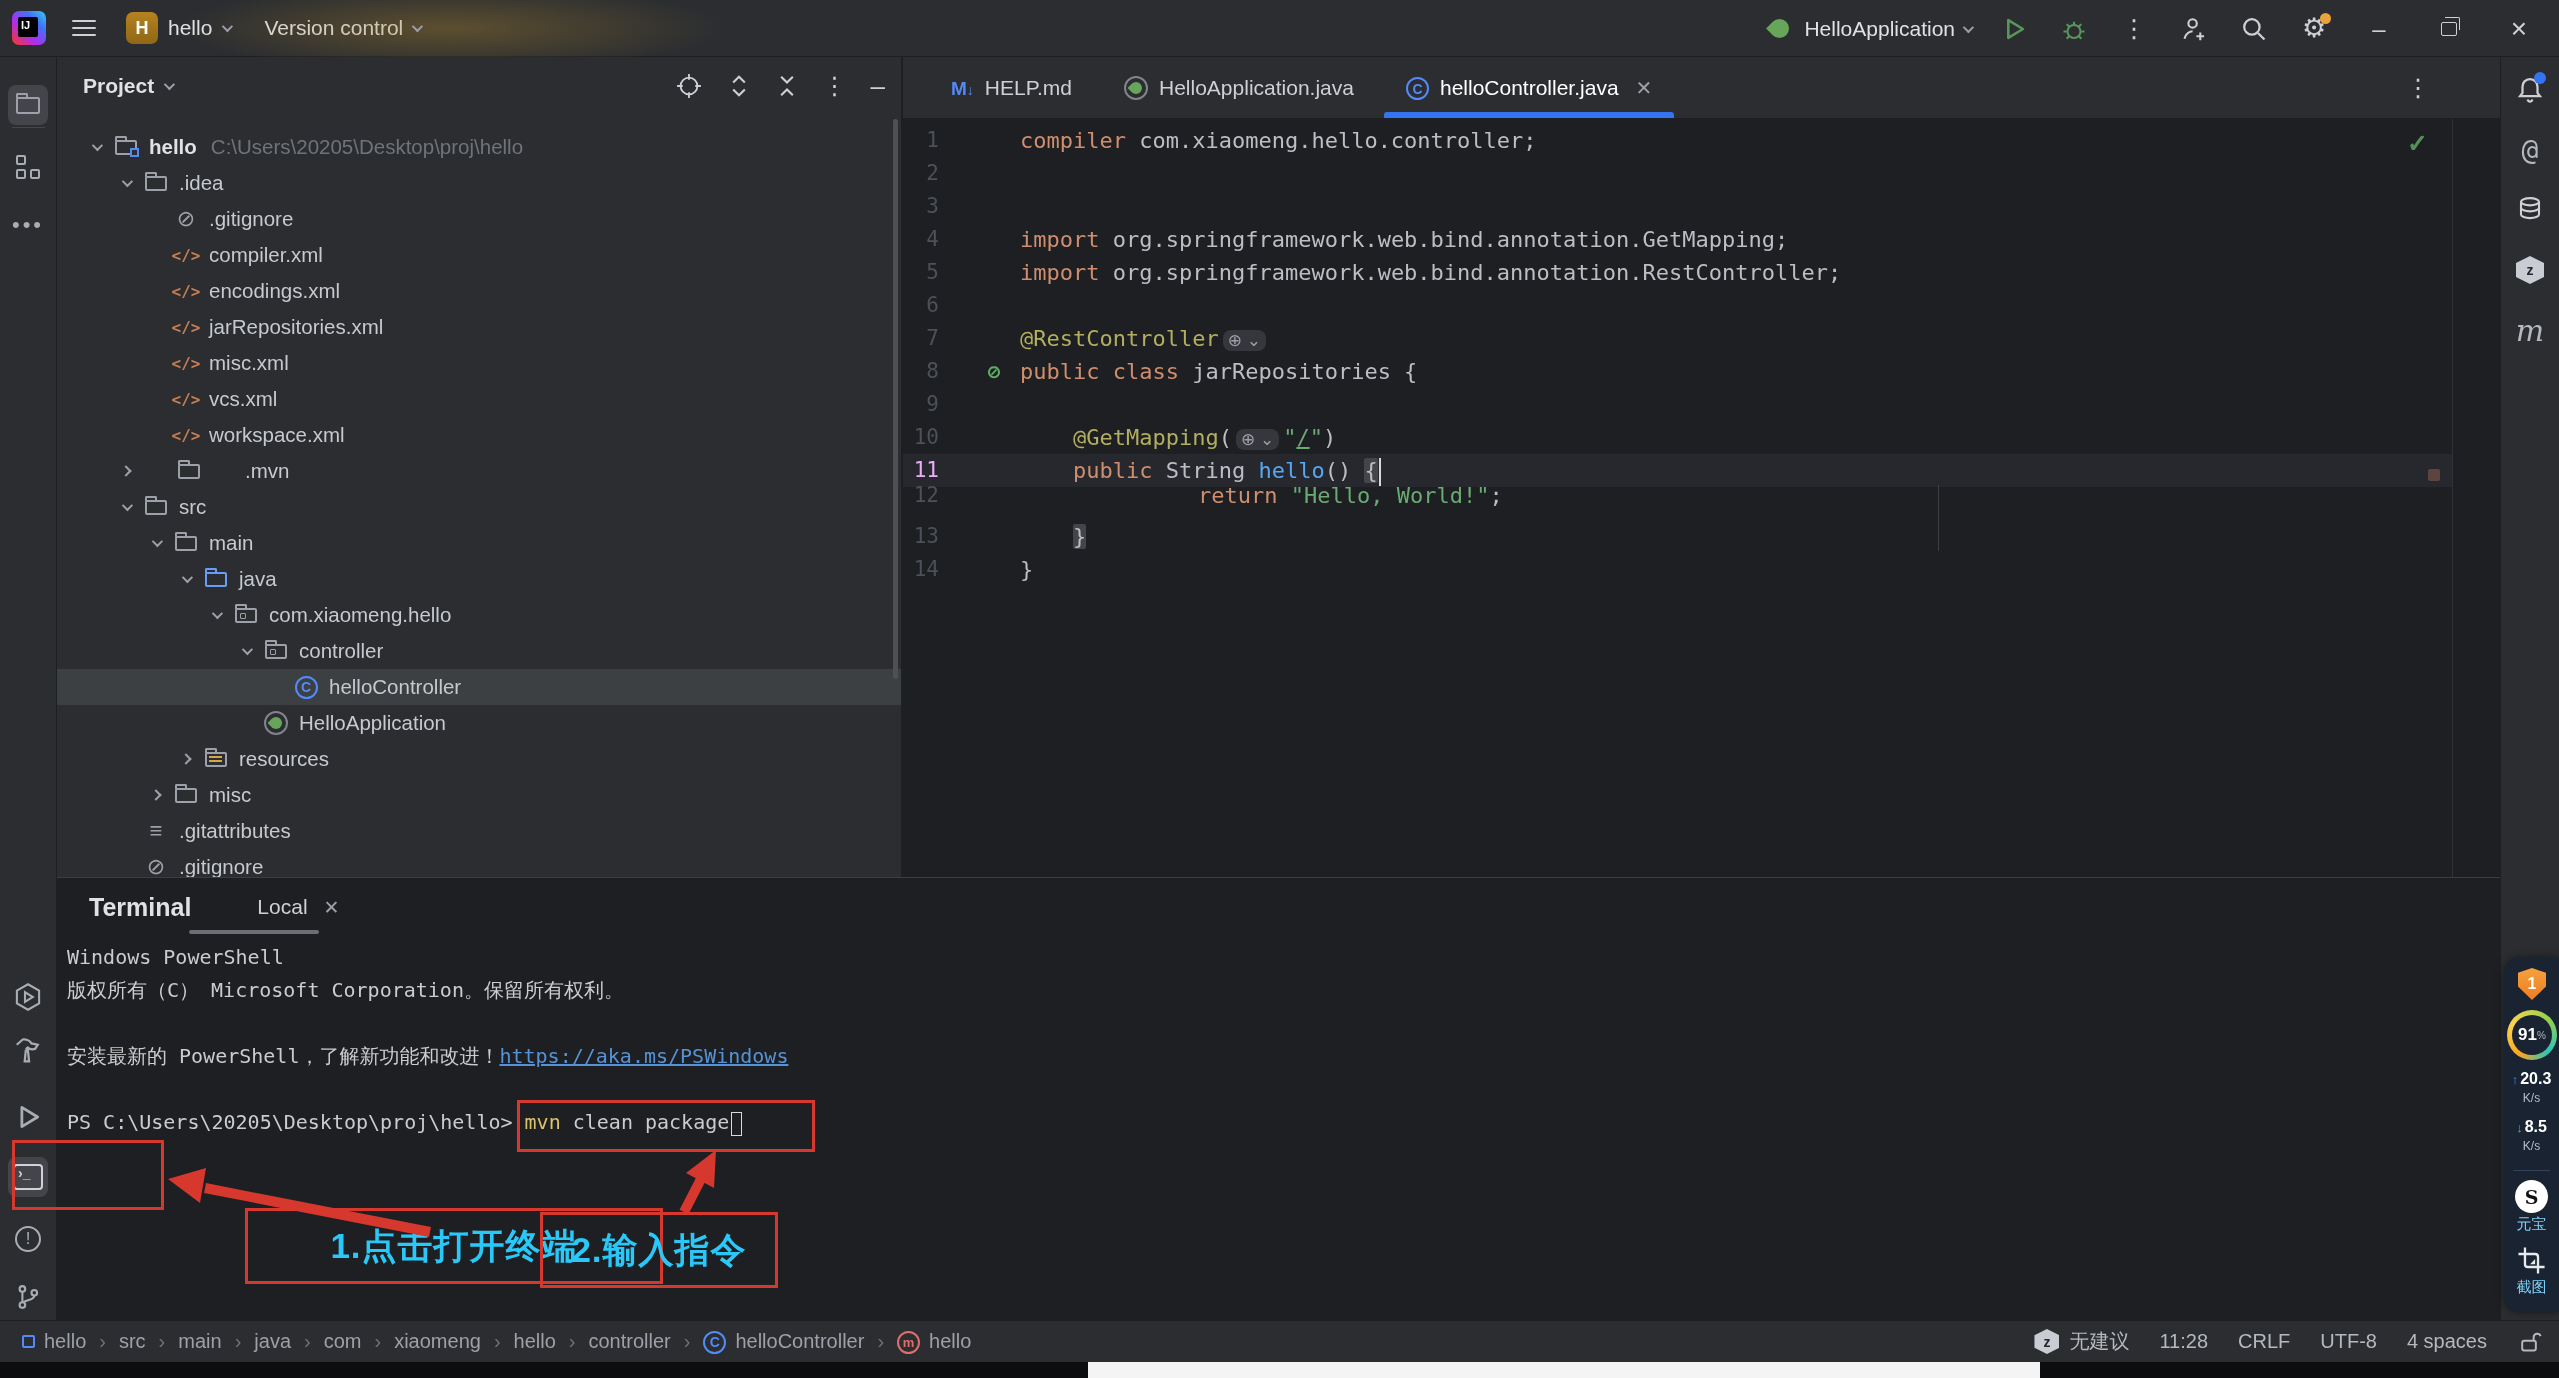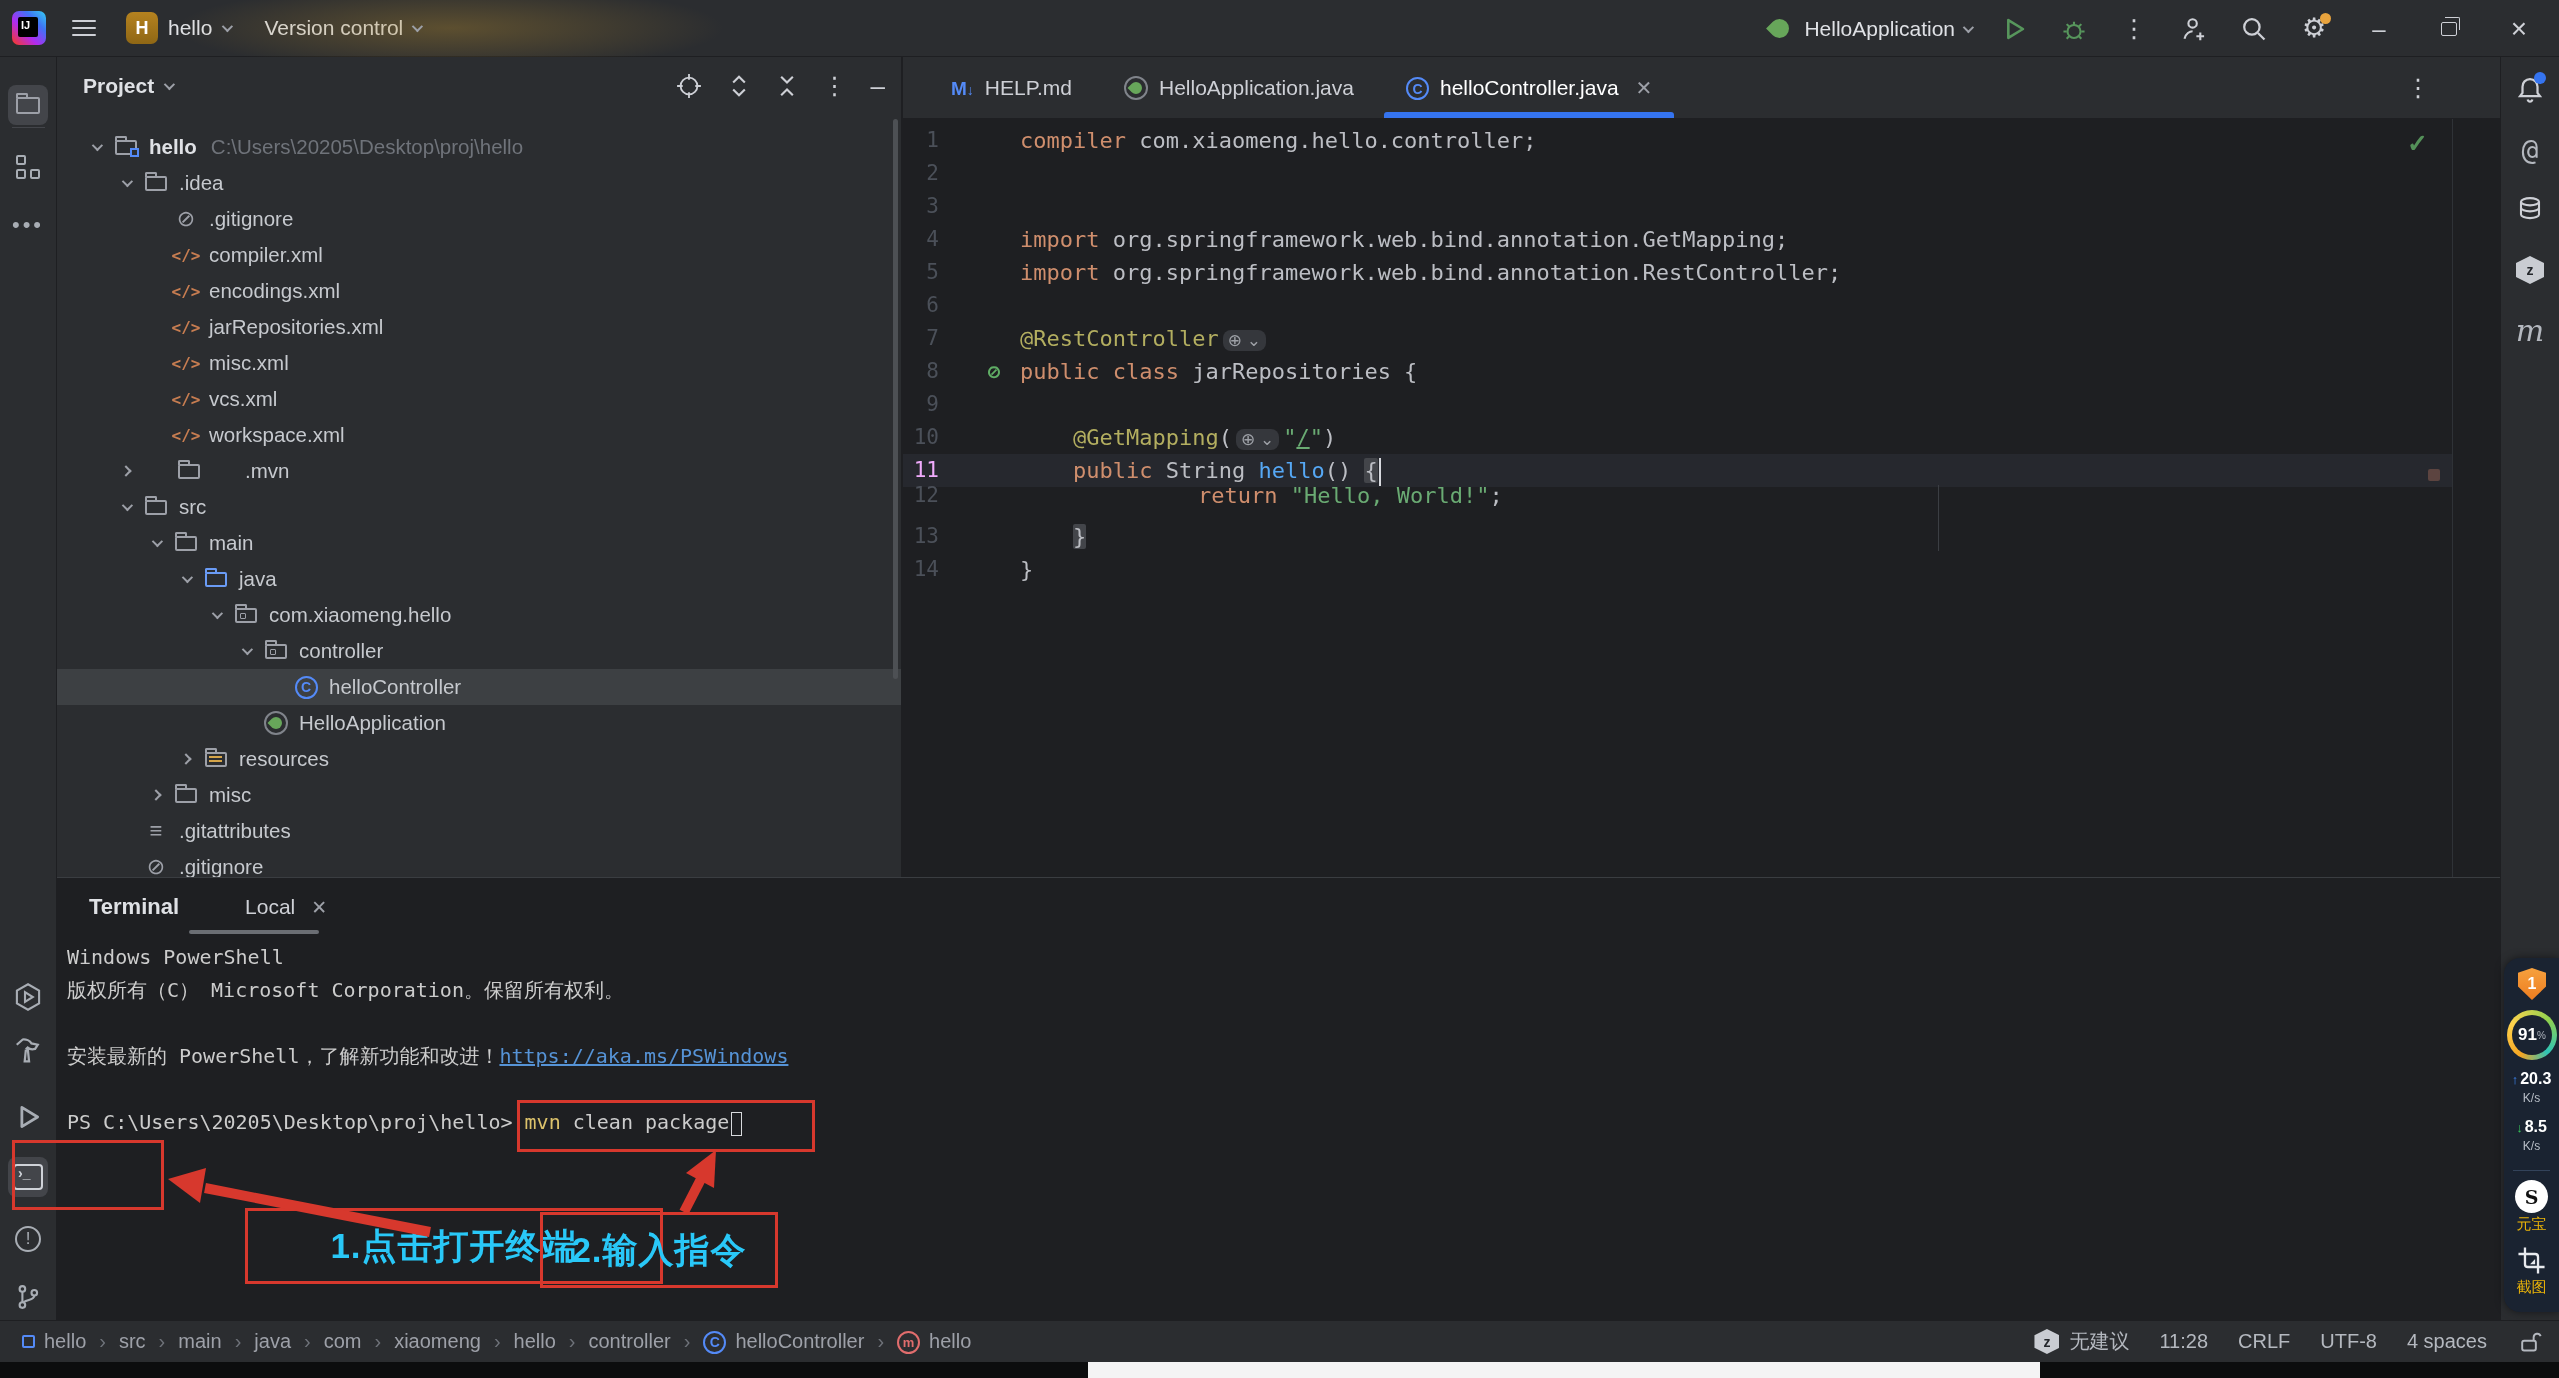--- a/index.html
+++ b/index.html
@@ -92,21 +92,21 @@
   .s-caret{border-left:2.5px solid #d6d8dd;margin-left:1px;display:inline-block;height:28px;vertical-align:middle}
   .s-inlay{color:#9da0a6;background:#35373c;border-radius:8px;font-size:17px;padding:1px 5px;margin:0 4px;font-family:"Liberation Sans",sans-serif}
   .bean{color:#5fad65;font-size:21px;font-weight:bold}
   .vline{position:absolute;top:62px;height:758px;width:1px;background:#2f3237}
   .okcheck{position:absolute;color:#549159;font-size:25px;font-weight:bold}
   .stripe-mark{position:absolute;width:12px;height:12px;background:#5c4440;border-radius:2px}
   .iguide{position:absolute;width:1px;background:#3b3e43}
   
   .terminal{position:absolute;left:57px;top:877px;width:2443px;height:443px;background:#1e1f22;border-top:1px solid #3a3d41}
   .term-head{position:absolute;left:0;top:0;width:100%;height:58px;display:flex;align-items:center}
-  .term-title{margin-left:32px;font-size:22px;font-weight:bold;color:#dfe1e5}
+  .term-title{margin-left:32px;font-size:25px;font-weight:bold;color:#dfe1e5}
   .term-tab{margin-left:66px;font-size:21px;color:#ced0d6;display:flex;align-items:center;gap:16px}
   .term-tab .x{color:#9da0a8;font-size:19px}
   .term-underline{position:absolute;left:132px;top:52px;width:130px;height:4px;background:#6b6e74;border-radius:2px}
   .tcontent{position:absolute;left:10px;top:63px;font-family:"DejaVu Sans Mono",monospace;font-size:20px}
   .tline{height:33px;line-height:33px;white-space:pre}
   .t-t{color:#cccccc}.t-y{color:#dcc26b}
   .t-link{color:#5693d6;text-decoration:underline}
   .t-cursor{display:inline-block;width:11px;height:24px;border:1.6px solid #d8dadd;vertical-align:middle;margin-left:2px}
   
   .statusbar{position:absolute;left:0;top:1320px;width:2559px;height:42px;background:#2b2d30;border-top:1px solid #1e1f22;display:flex;align-items:center;font-size:20px;color:#9da0a8}
@@ -122,21 +122,21 @@
   .shield{position:absolute;left:14px;top:10px;width:28px;height:32px;clip-path:polygon(50% 0,100% 15%,100% 58%,50% 100%,0 58%,0 15%);background:linear-gradient(#f6a13e,#ee7d20);display:flex;align-items:center;justify-content:center;font-size:16px;font-weight:bold;color:#fff}
   .gauge{position:absolute;left:3px;top:52px;width:50px;height:50px;border-radius:50%;background:conic-gradient(from 210deg,#f5a623,#ffd34d 25%,#8fd14f 55%,#2ec4b6 80%,#f5a623)}
   .gauge i{position:absolute;left:5px;top:5px;width:40px;height:40px;border-radius:50%;background:#1a2331;display:flex;align-items:center;justify-content:center;font-style:normal}
   .gauge b{font-size:17px;color:#fff}.gauge s{text-decoration:none;font-size:10px;color:#aeb4bd}
   .net{position:absolute;width:100%;text-align:center;line-height:1.1}
   .net .num{font-size:16px;font-weight:bold;color:#fff}
   .net .unit{font-size:12px;color:#b8bec7}
   .net .arr{font-size:13px;font-weight:bold;margin-right:2px}
   .wdiv{position:absolute;left:9px;top:212px;width:37px;height:1px;background:#33435a}
   .yb{position:absolute;left:11px;top:222px;width:33px;height:33px;border-radius:50%;background:#fff;color:#111;display:flex;align-items:center;justify-content:center;font-weight:bold;font-size:19px;font-family:"DejaVu Serif",serif}
-  .wlabel{position:absolute;width:100%;text-align:center;font-size:15px;color:#eab308}
+  .wlabel{position:absolute;width:100%;text-align:center;font-size:15px;color:#7dd3fc}
   .cropic{position:absolute;left:13px;top:288px}
   
   .annbox{position:absolute;border:3px solid #d7382d}
   .annlabel{position:absolute;border:3px solid #d7382d;display:flex;align-items:center;justify-content:center;color:#29c8f8;font-size:35px;font-weight:bold;letter-spacing:1px}
   .overlay{position:absolute;inset:0;pointer-events:none;z-index:40}
   svg.ic{display:block}
 </style>
 </head>
 <body>
 

